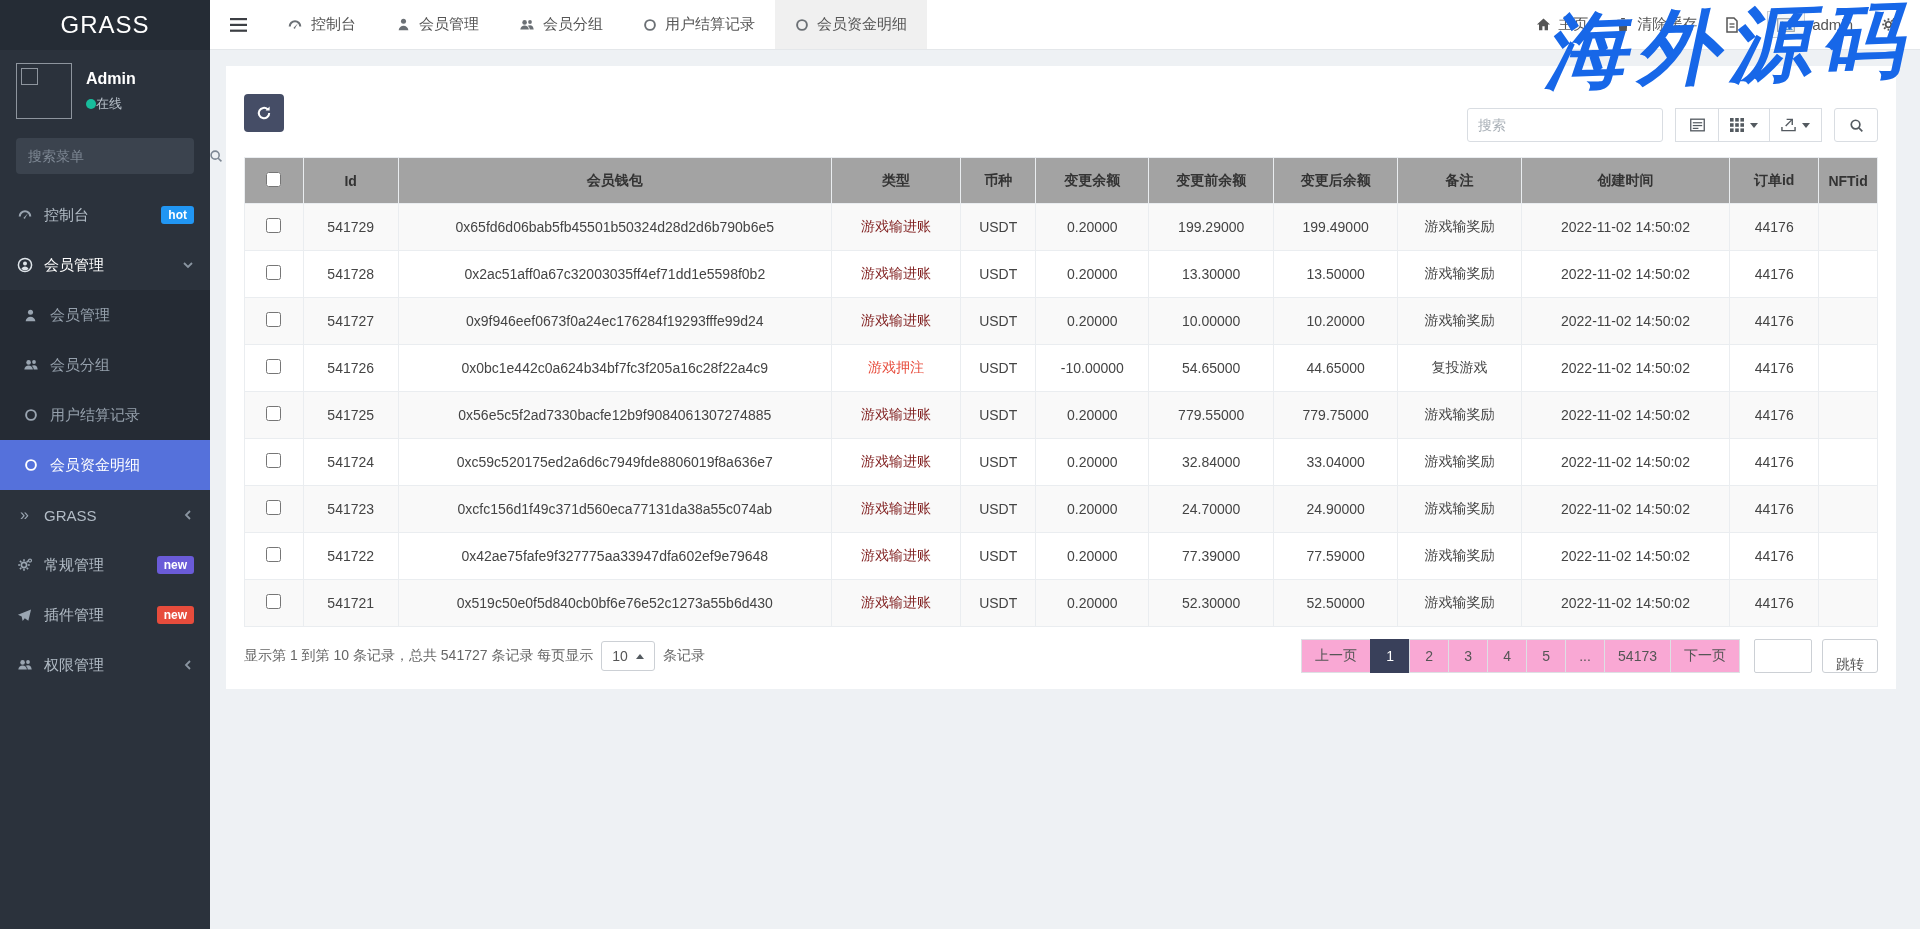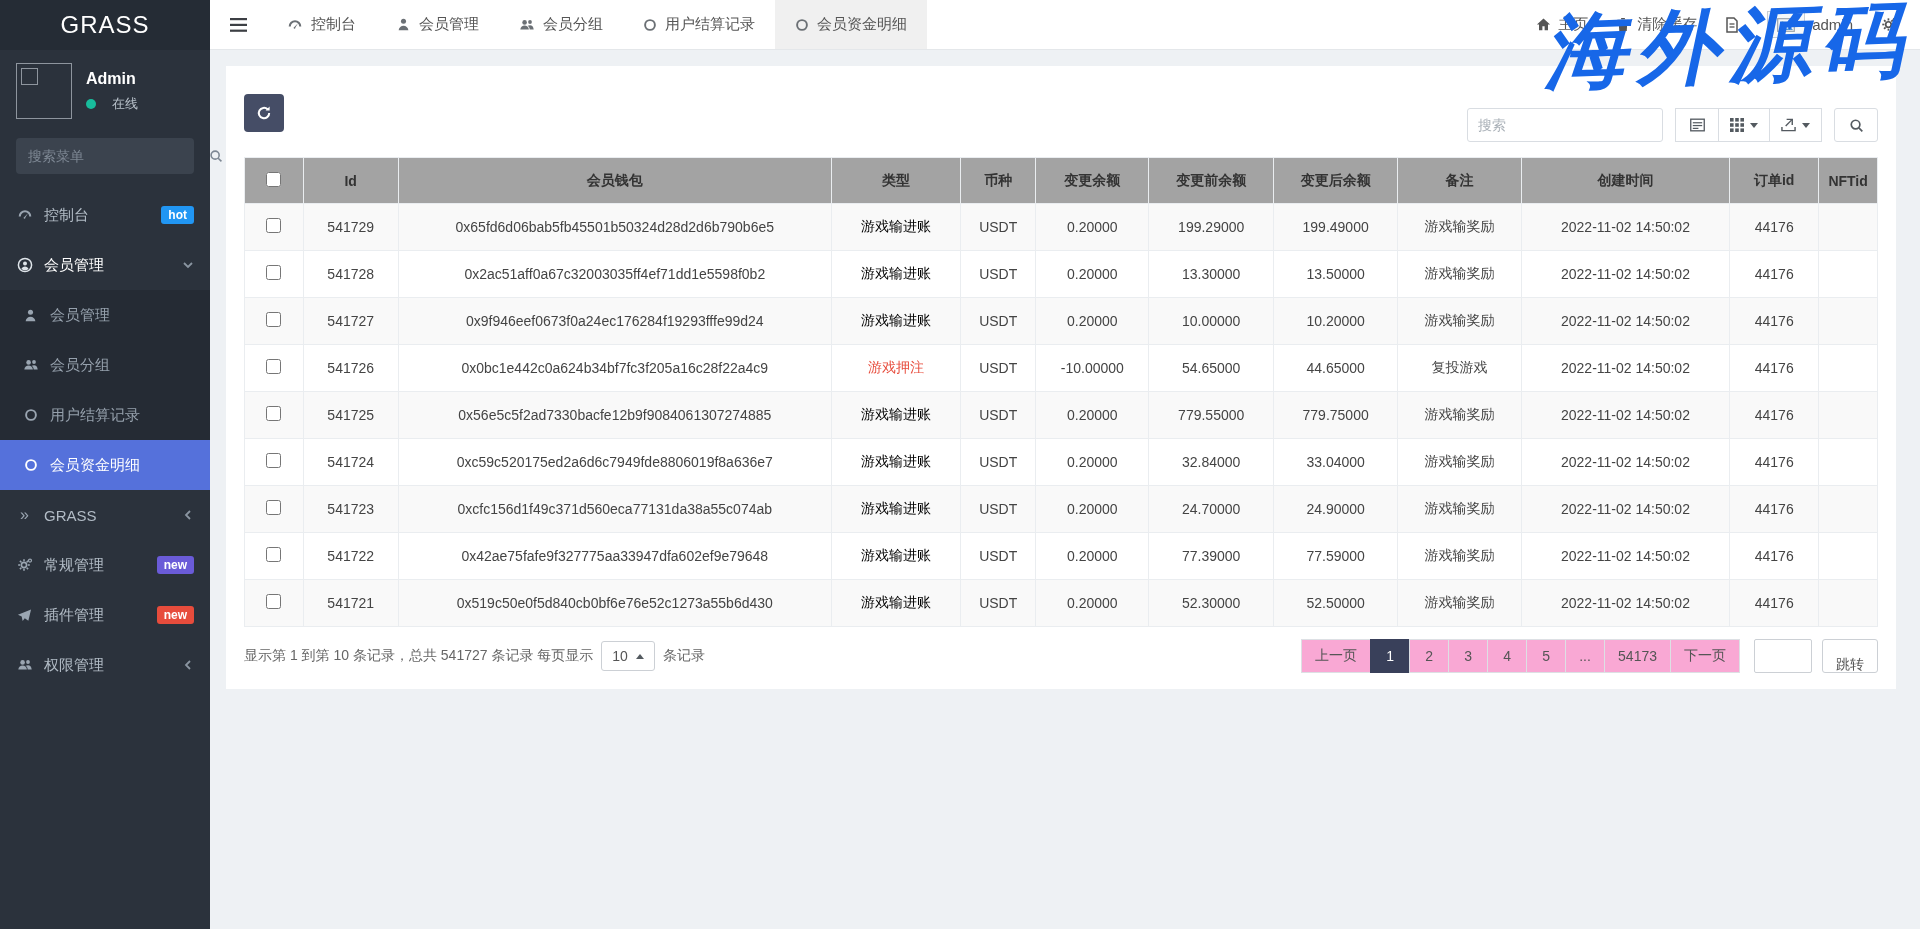--- a/index.html
+++ b/index.html
@@ -7,21 +7,21 @@
   body { font-family:"Liberation Sans", sans-serif; background:#eef1f4; overflow:hidden; }
   .page { display:flex; width:1920px; height:929px; }
 
   
   .sidebar { width:210px; flex-shrink:0; background:#2b323c; color:#b2bcc6; display:flex; flex-direction:column; }
   .brand { height:50px; line-height:50px; text-align:center; color:#fff; font-size:24px; letter-spacing:1px; background:#252c35; font-weight:400; cursor:pointer; }
   .user-panel { display:flex; align-items:center; gap:14px; padding:13px 16px; }
   .avatar-box { width:56px; height:56px; border:1px solid #8e959e; position:relative; flex-shrink:0; }
   .avatar-box::before { content:""; position:absolute; top:4px; left:4px; width:15px; height:15px; border:1px solid #8e959e; }
   .user-meta .uname { color:#fff; font-size:16px; font-weight:bold; margin-bottom:7px; }
-  .user-meta .ustatus { font-size:13px; color:#b9c2cb; display:flex; align-items:center; gap:16px; }
+  .user-meta .ustatus { font-size:13px; color:#b9c2cb; display:flex; align-items:center; gap:0; }
   .dot { width:10px; height:10px; border-radius:50%; background:#18bc9c; display:inline-block; }
   .menu-search { margin:6px 16px 16px; background:#3b434e; border-radius:4px; height:36px; display:flex; align-items:center; padding:0 12px; }
   .menu-search input { flex:1; background:transparent; border:none; outline:none; color:#cfd6dd; font-size:14px; }
   .menu-search input::placeholder { color:#7d8793; }
   .menu { list-style:none; }
   .menu li { height:50px; display:flex; align-items:center; gap:11px; padding:0 16px; font-size:15px; cursor:pointer; }
   .menu li .micon { width:17px; display:flex; justify-content:center; color:#9aa5b1; flex-shrink:0; }
   .menu li.open { color:#fff; }
   .menu li.open .micon { color:#dfe5ea; }
   .menu .sub { background:#252b34; padding-left:22px; color:#96a1ad; }
@@ -59,21 +59,21 @@
   .btn-group .tbtn + .tbtn { margin-left:-1px; }
   .tbtn.solo { margin-left:12px; border-radius:3px; }
   .caret-dn { width:0; height:0; border-left:4px solid transparent; border-right:4px solid transparent; border-top:5px solid #545a60; }
   .caret-up { width:0; height:0; border-left:4px solid transparent; border-right:4px solid transparent; border-bottom:5px solid #545a60; }
 
   table.grid { width:100%; border-collapse:collapse; table-layout:fixed; font-size:14px; color:#444; }
   .grid th, .grid td { border:1px solid #eaedf0; text-align:center; overflow:hidden; white-space:nowrap; text-overflow:ellipsis; }
   .grid thead th { height:46px; font-size:14px; font-weight:bold; color:#333; background:#a3a3a3; cursor:pointer; }
   .grid tbody td { height:47px; }
   .grid tbody tr:nth-child(odd) { background:#f9f9f9; }
-  .type-orange { color:#000000; }
+  .type-orange { color:#7f1d1d; }
   .type-red { color:#e74c3c; }
   .grid input[type=checkbox] { width:15px; height:15px; cursor:pointer; }
 
   .tfooter { display:flex; align-items:center; margin-top:12px; color:#666; font-size:14px; }
   .pgsize { display:inline-flex; align-items:center; gap:8px; border:1px solid #ccd0d5; border-radius:3px; padding:6px 10px; margin:0 8px; background:#fff; color:#555; cursor:pointer; }
   .pagination { margin-left:auto; display:flex; align-items:center; }
   .pg { min-width:40px; height:34px; padding:0 13px; display:flex; align-items:center; justify-content:center; border:1px solid #dde0e4; background:#f9a8d4; color:#555; font-size:14px; cursor:pointer; margin-left:-1px; }
   .pg.first { margin-left:0; }
   .pg.active { background:#39405a; border-color:#39405a; color:#fff; }
   .jump-input { width:58px; height:34px; border:1px solid #ccd0d5; border-radius:2px; margin-left:14px; outline:none; padding:0 6px; }

